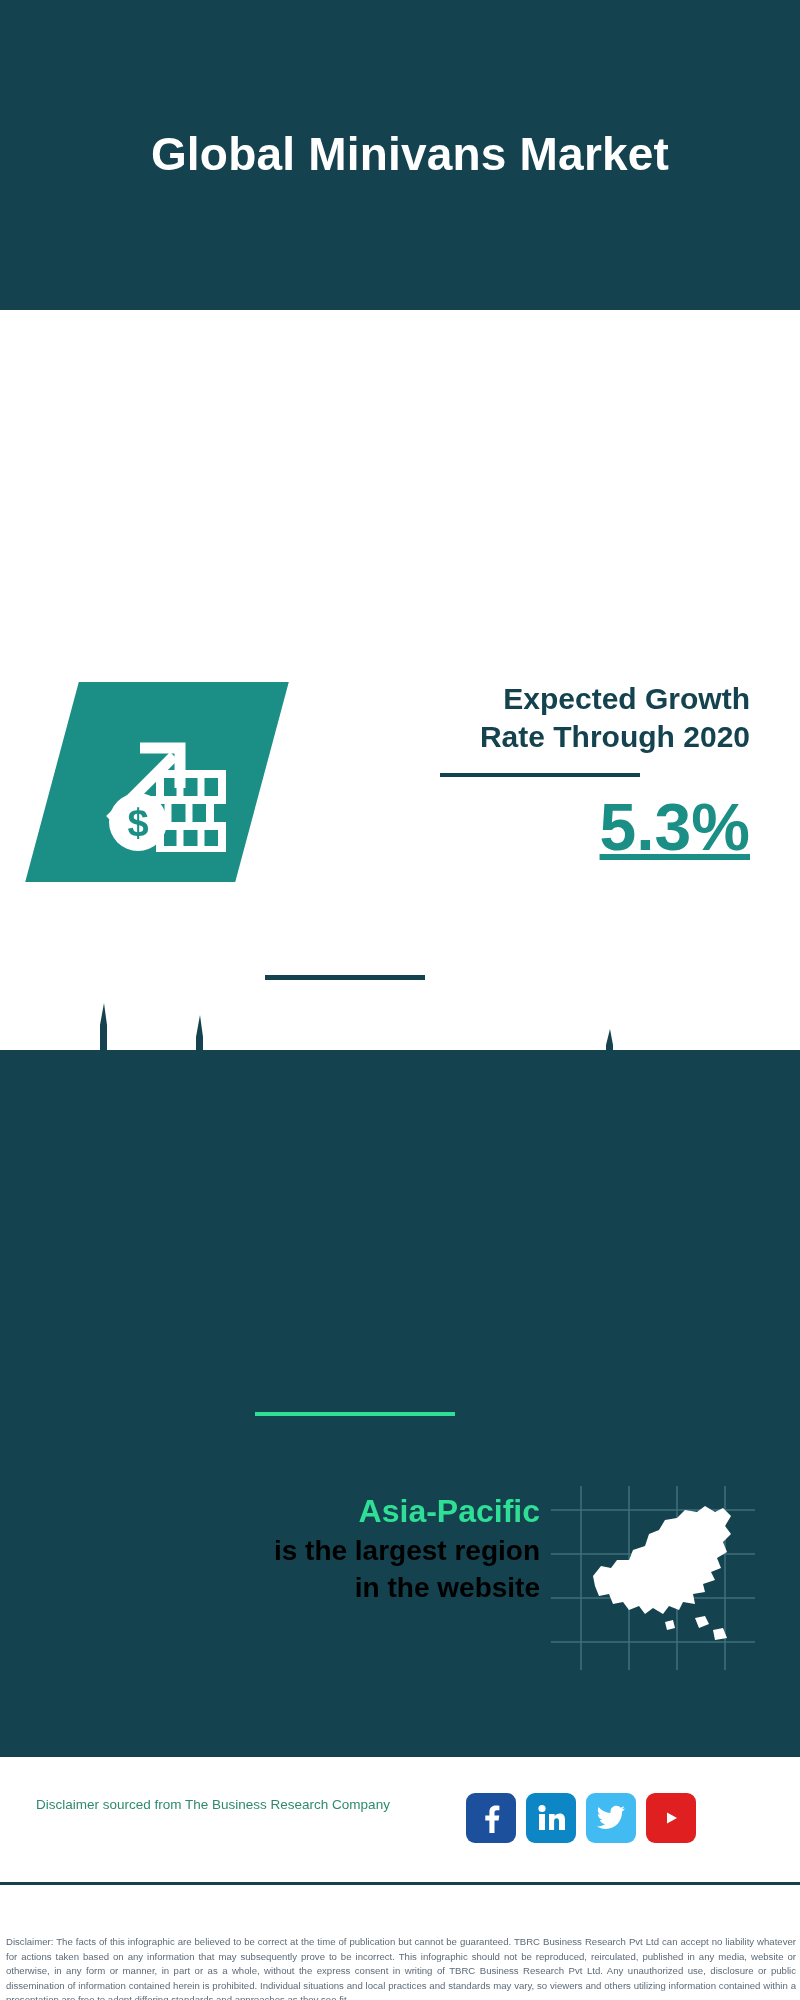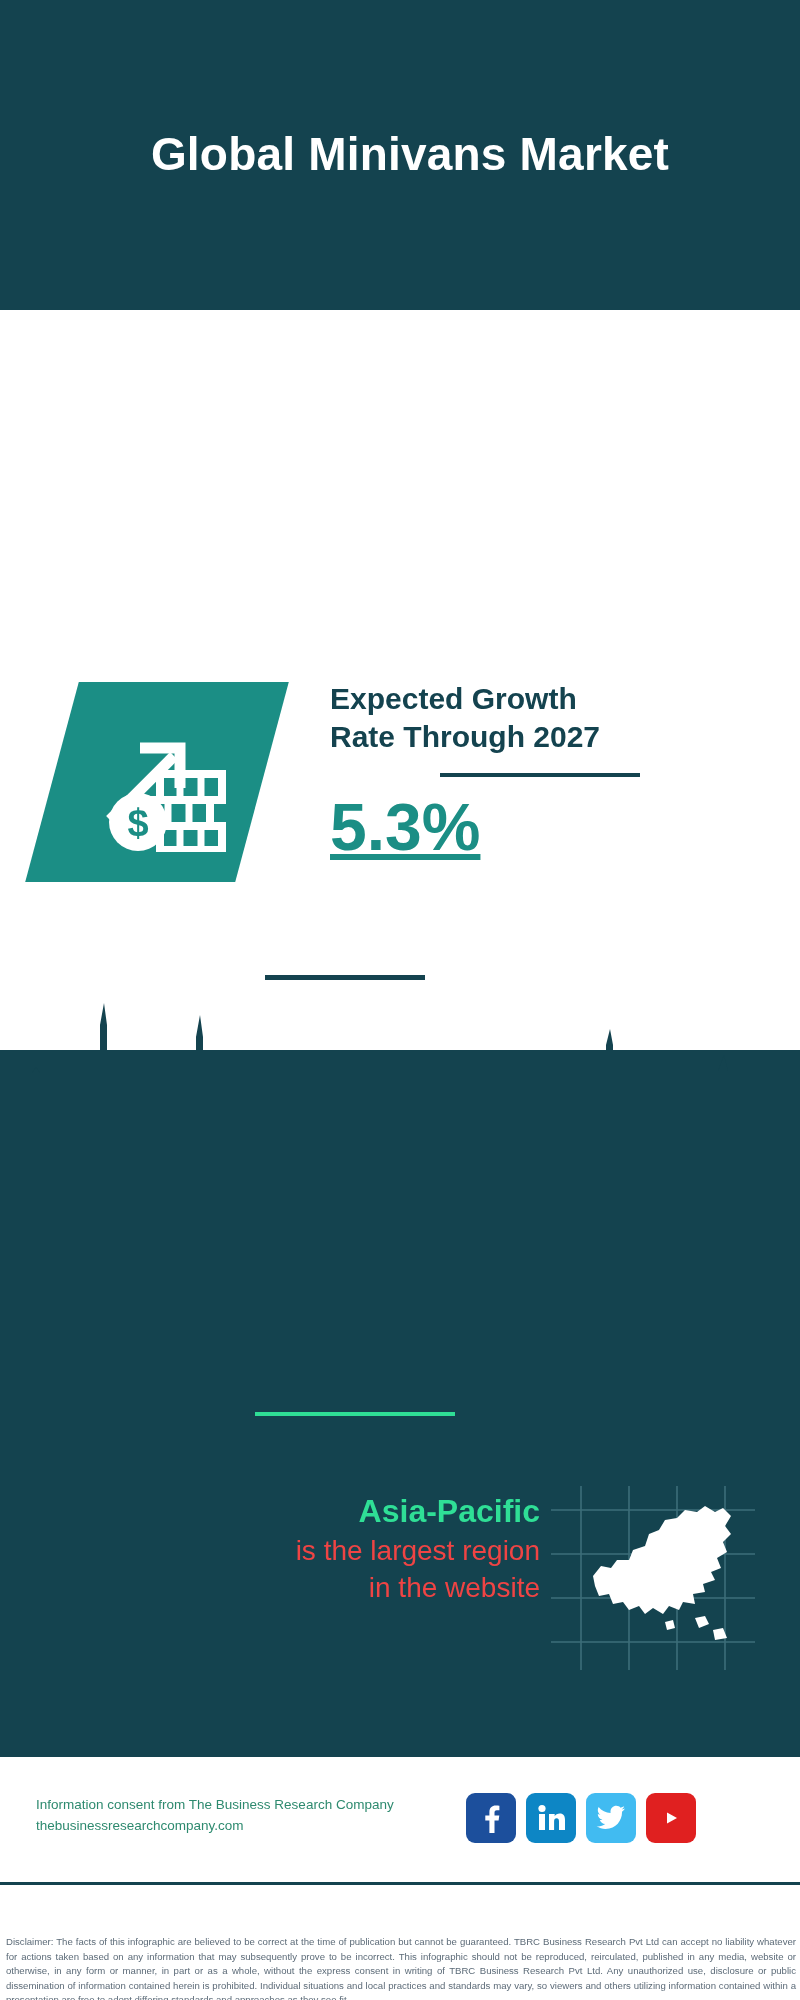--- a/index.html
+++ b/index.html
@@ -27,21 +27,21 @@
   .para { position:absolute; background:#1b8e85; }
   .para-1 {
     left:52px; top:372px; width:210px; height:200px;
     transform:skewX(-15deg);
   }
   .icon-money {
     position:absolute; left:52px; top:372px; width:210px; height:200px;
     display:flex; align-items:center; justify-content:center;
   }
   .growth-text {
-    position:absolute; left:330px; top:370px; width:420px; text-align:left;
+    position:absolute; left:330px; top:370px; width:420px; text-align:right;
   }
   .lbl-dark {
     color:#14434f; font-size:30px; font-weight:bold; line-height:1.28;
   }
   .rule-dark {
     height:4px; background:#14434f; margin:16px auto 0 auto;
   }
   .big-teal {
     color:#1b8e85; font-size:66px; font-weight:bold; line-height:1.1;text-decoration:underline;
   }
@@ -70,21 +70,21 @@
     position:absolute; left:0; top:985px; width:800px; height:130px;
     display:block;
   }
 
   
   .ev-row { position:absolute; left:0; top:1140px; width:800px; height:250px; }
   .accent-green {
     color:#2fdf96; font-size:30px; font-weight:bold; line-height:1.32;
   }
   .white-text {
-    color:#ef4444; font-size:28px; font-weight:normal; line-height:1.33;
+    color:#000000; font-size:28px; font-weight:bold; line-height:1.33;
   }
   .rule-green {
     position:absolute; left:255px; top:1412px; width:200px; height:4px; background:#2fdf96;
   }
 
   
   .apac-text { position:absolute; left:40px; top:1490px; width:500px; text-align:right; }
   .apac-map { position:absolute; left:545px; top:1480px; width:215px; height:195px; }
 
   
@@ -140,21 +140,21 @@
         <line x1="98" y1="114" x2="98" y2="138" stroke="#fff" stroke-width="7"></line>
         <line x1="119" y1="114" x2="119" y2="138" stroke="#fff" stroke-width="7"></line>
 
         <circle cx="56" cy="110" r="29" fill="#fff"></circle>
         <text x="56" y="124" font-family="Liberation Sans, sans-serif" font-size="38" font-weight="bold" fill="#1b8e85" text-anchor="middle">$</text>
       </svg>
     </div>
 
     <div class="growth-text">
       <div class="lbl-dark">Expected Growth</div>
-      <div class="lbl-dark">Rate Through 2027</div>
+      <div class="lbl-dark">Rate Through 2020</div>
       <div class="rule-dark" style="width:200px"></div>
       <div class="big-teal" style="margin-top:14px">5.3%</div>
     </div>
   </div>
 
   <div class="sec-size">
 
     <div class="size-text">
       <div class="lbl-dark">Expected Market</div>
       <div class="lbl-dark">Size By 2027</div>
@@ -240,22 +240,21 @@
         <path fill="#ffffff" d="M150 138 L160 136 L164 144 L154 148 Z"></path>
         <path fill="#ffffff" d="M168 150 L178 148 L182 158 L170 160 Z"></path>
         <path fill="#ffffff" d="M120 142 L128 140 L130 148 L122 150 Z"></path>
       </svg>
     </div>
   </div>
 
   <div class="footer"></div>
 
   <div class="footer-src">
-    <div>Information consent from The Business Research Company</div>
-    <div>thebusinessresearchcompany.com</div>
+    <div>Disclaimer sourced from The Business Research Company</div>
   </div>
 
   <div class="socials">
     <div class="s-icon s-fb">
       <svg width="26" height="30" viewBox="0 0 26 30" aria-hidden="true">
         <path fill="#ffffff" d="M16.5 30 V17.5 H20.6 L21.3 12.6 H16.5 V9.6 C16.5 8.2 16.9 7.2 18.9 7.2 H21.4 V2.8 C21 2.7 19.5 2.6 17.7 2.6 C14 2.6 11.4 4.9 11.4 9.1 V12.6 H7.3 V17.5 H11.4 V30 Z"></path>
       </svg>
     </div>
     <div class="s-icon s-li">
       <svg width="30" height="28" viewBox="0 0 30 28" aria-hidden="true">

